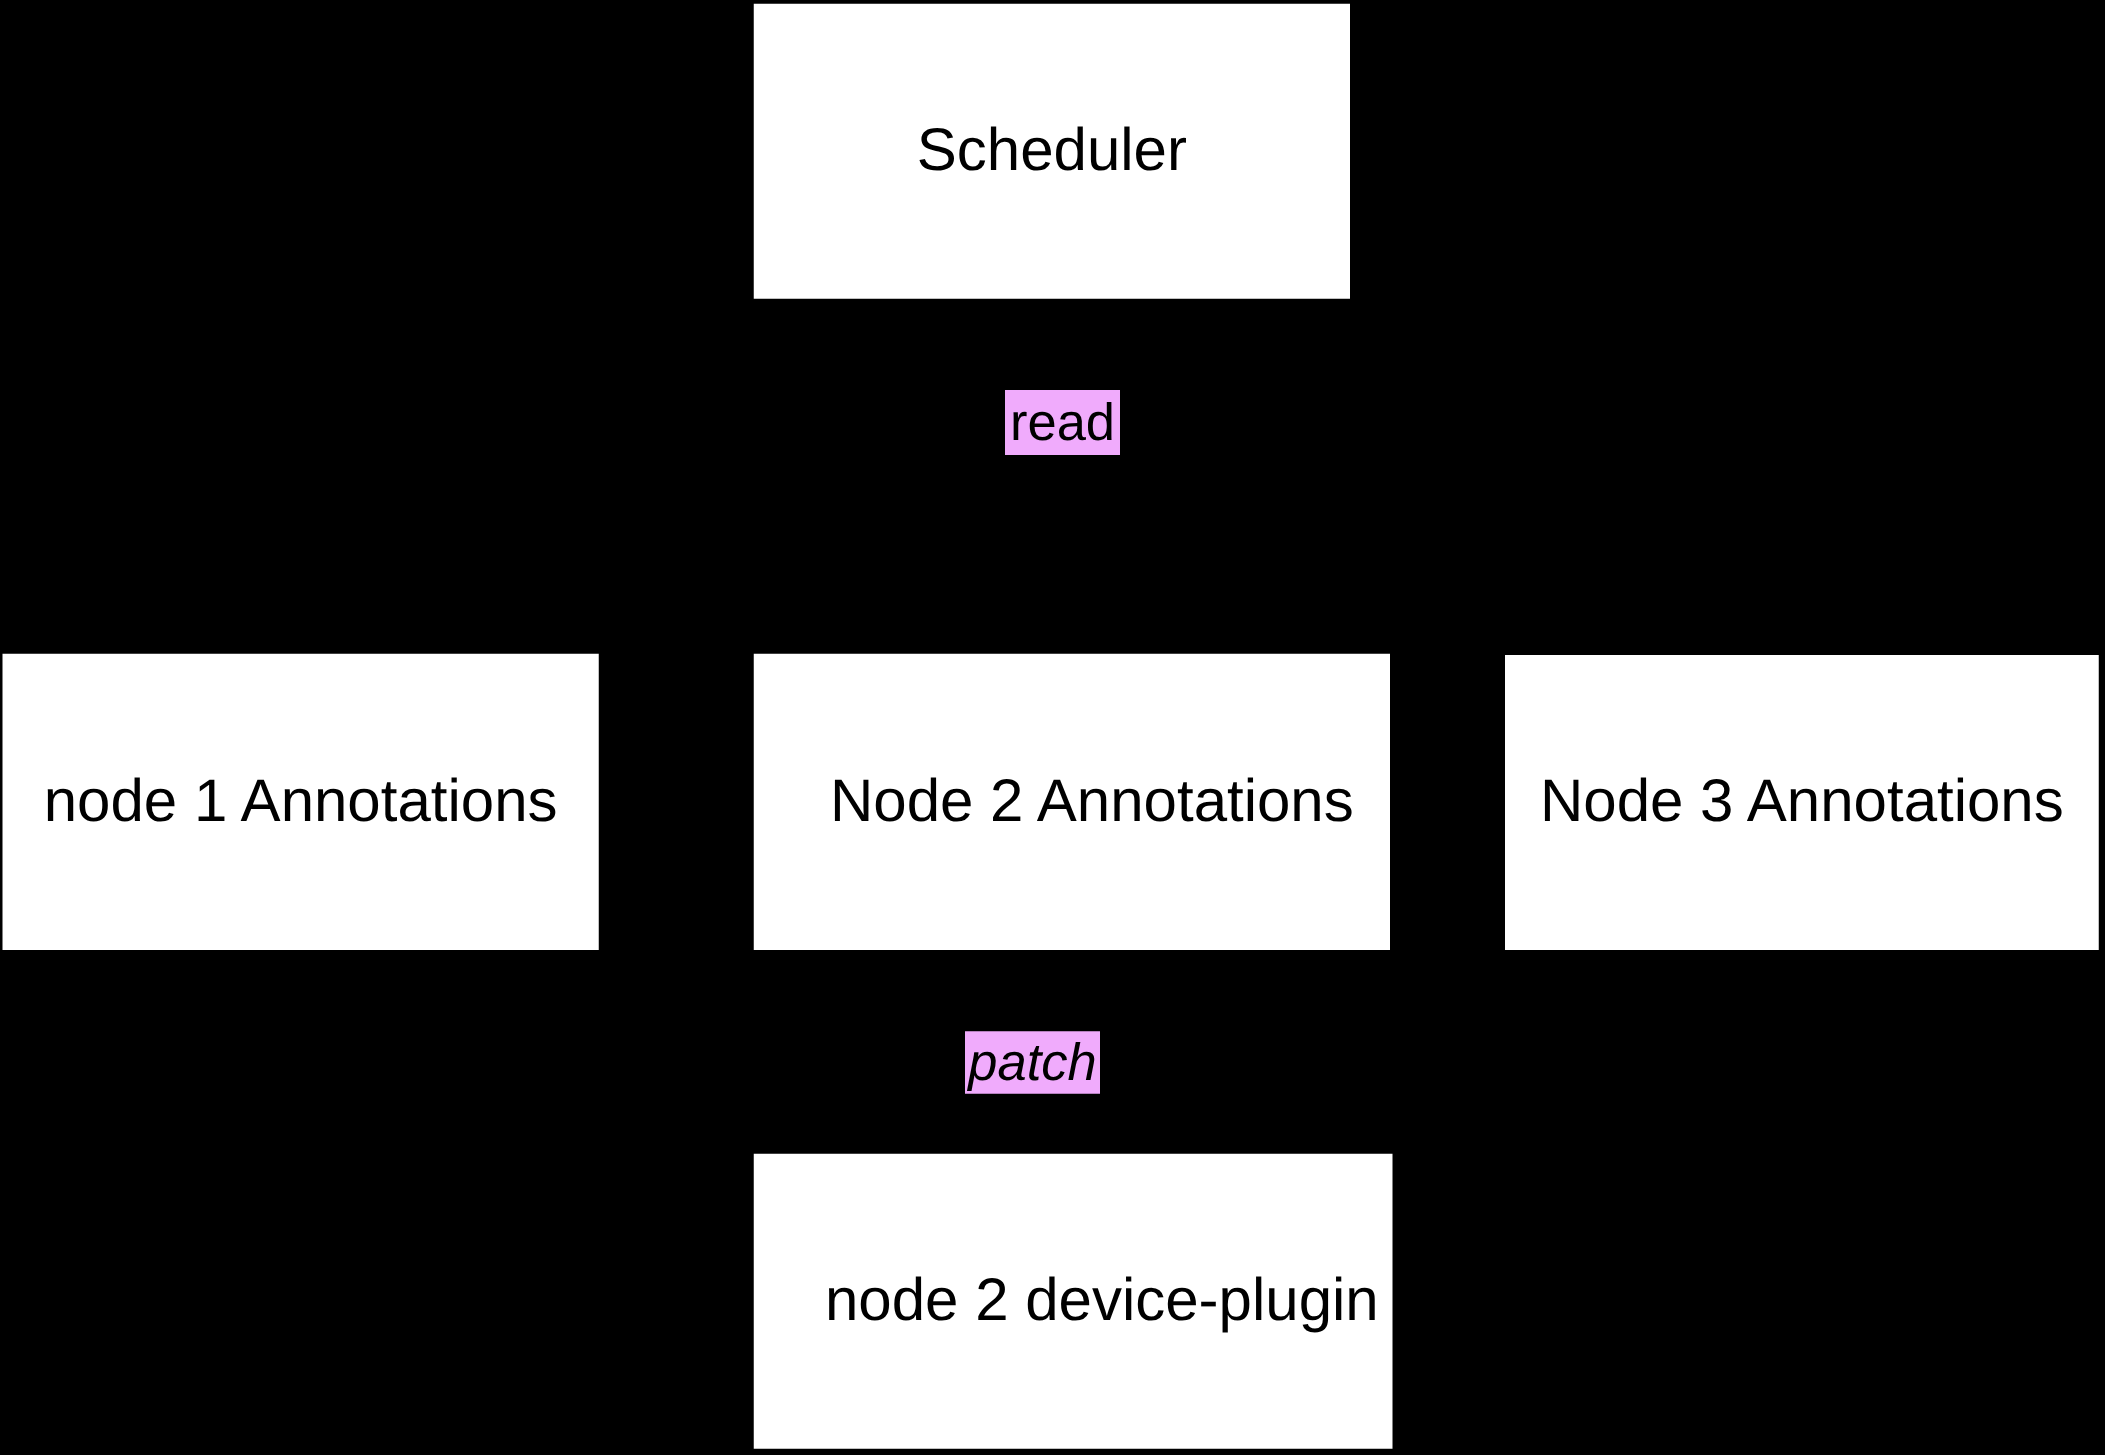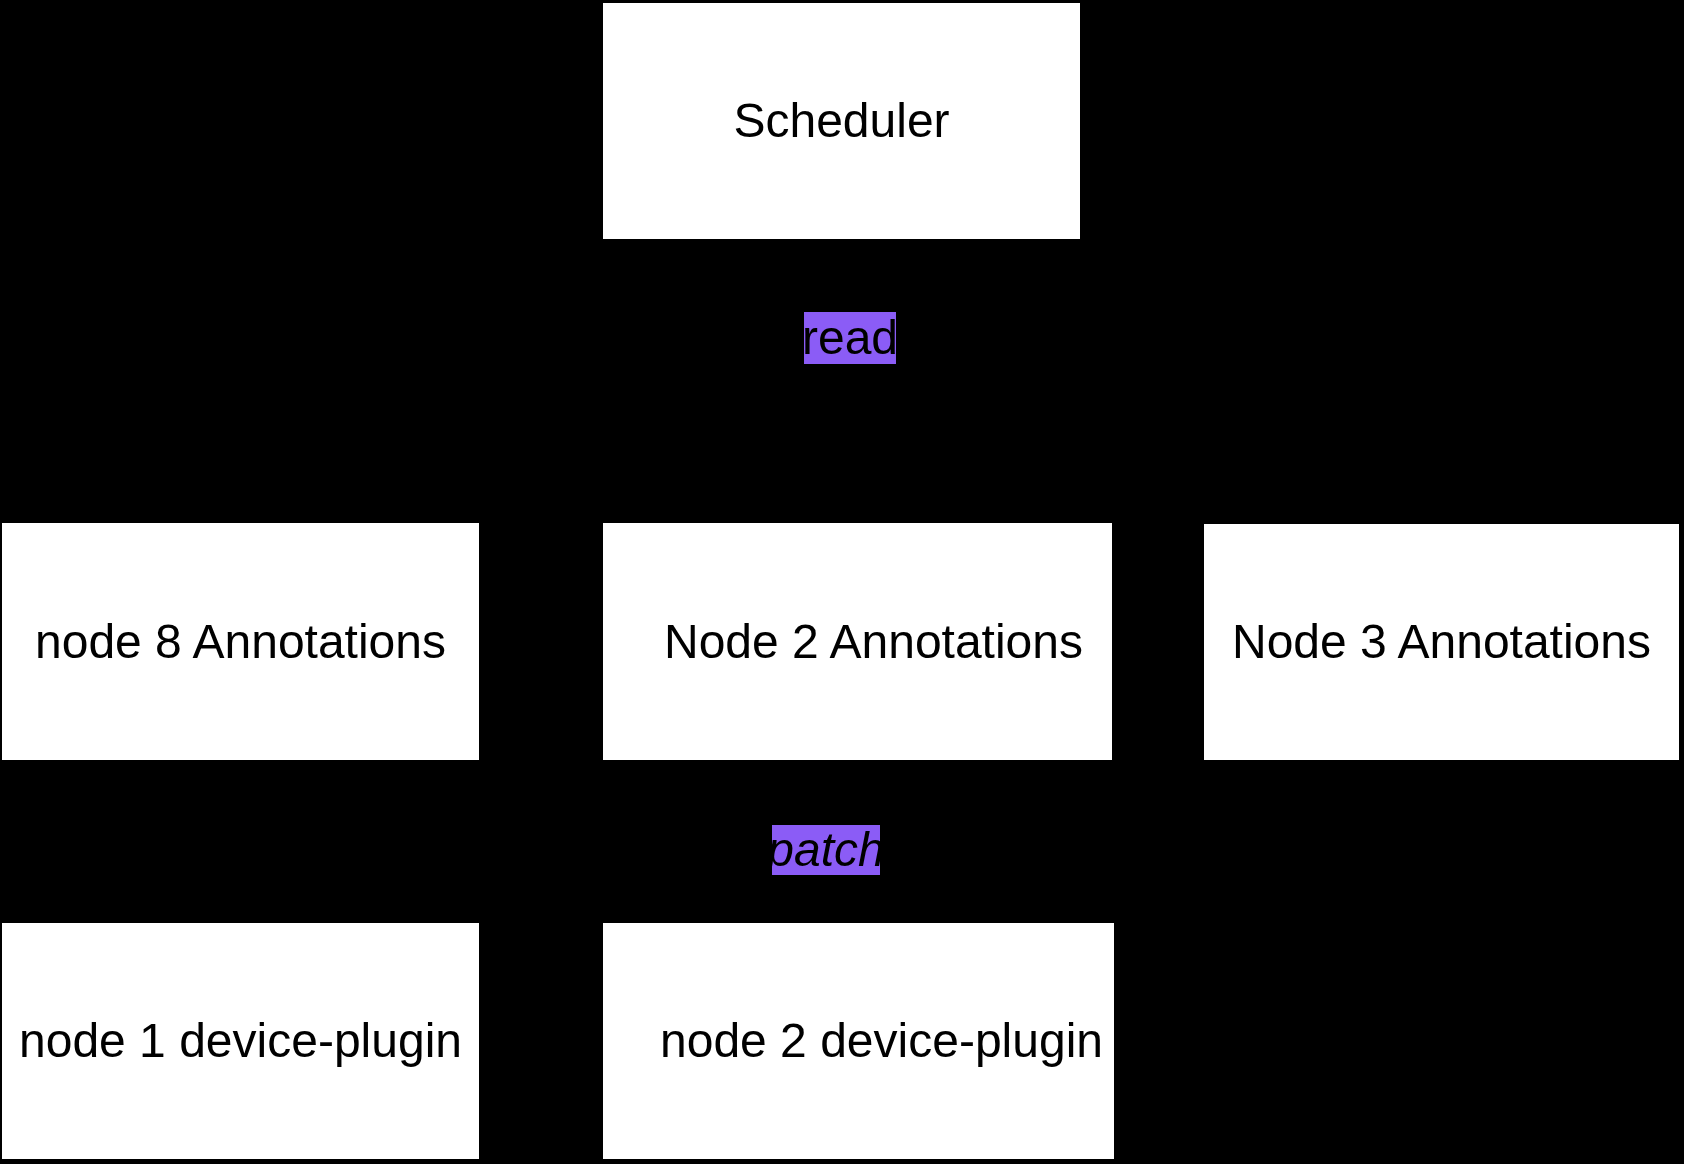--- a/index.html
+++ b/index.html
@@ -27,26 +27,26 @@
     display: flex;
     align-items: center;
     justify-content: center;
     font-size: 48px;
     line-height: 1.15;
     white-space: nowrap;
     text-align: center;
   }
   .edge-label {
     position: absolute;
-    background: #8b5cf6;
+    background: #f0abfc;
     color: #000000;
     display: flex;
     align-items: center;
     justify-content: center;
-    font-size: 48px;
+    font-size: 42px;
     line-height: 1.2;
     white-space: nowrap;
     text-align: center;
   }
   
   .box-scheduler      { left: 603px;  top: 3px;   width: 477px; height: 236px; }
   
   .label-read         { left: 804px;  top: 312px; width: 92px;  height: 52px; }
   
   .box-anno-1         { left: 2px;    top: 523px; width: 477px; height: 237px; }
@@ -66,37 +66,34 @@
 
   <div class="node-box box-scheduler">
     <span>Scheduler</span>
   </div>
 
   <div class="edge-label label-read">
     <span>read</span>
   </div>
 
   <div class="node-box box-anno-1">
-    <span>node 8 Annotations</span>
+    <span>node 1 Annotations</span>
   </div>
 
   <div class="node-box box-anno-2">
     <span>Node 2 Annotations</span>
   </div>
 
   <div class="node-box box-anno-3">
     <span>Node 3 Annotations</span>
   </div>
 
   <div class="edge-label label-patch">
     <span>patch</span>
   </div>
 
-  <div class="node-box box-plugin-1">
-    <span>node 1 device-plugin</span>
-  </div>
 
   <div class="node-box box-plugin-2">
     <span>node 2 device-plugin</span>
   </div>
 
 
 </div>
 
 </body></html>

